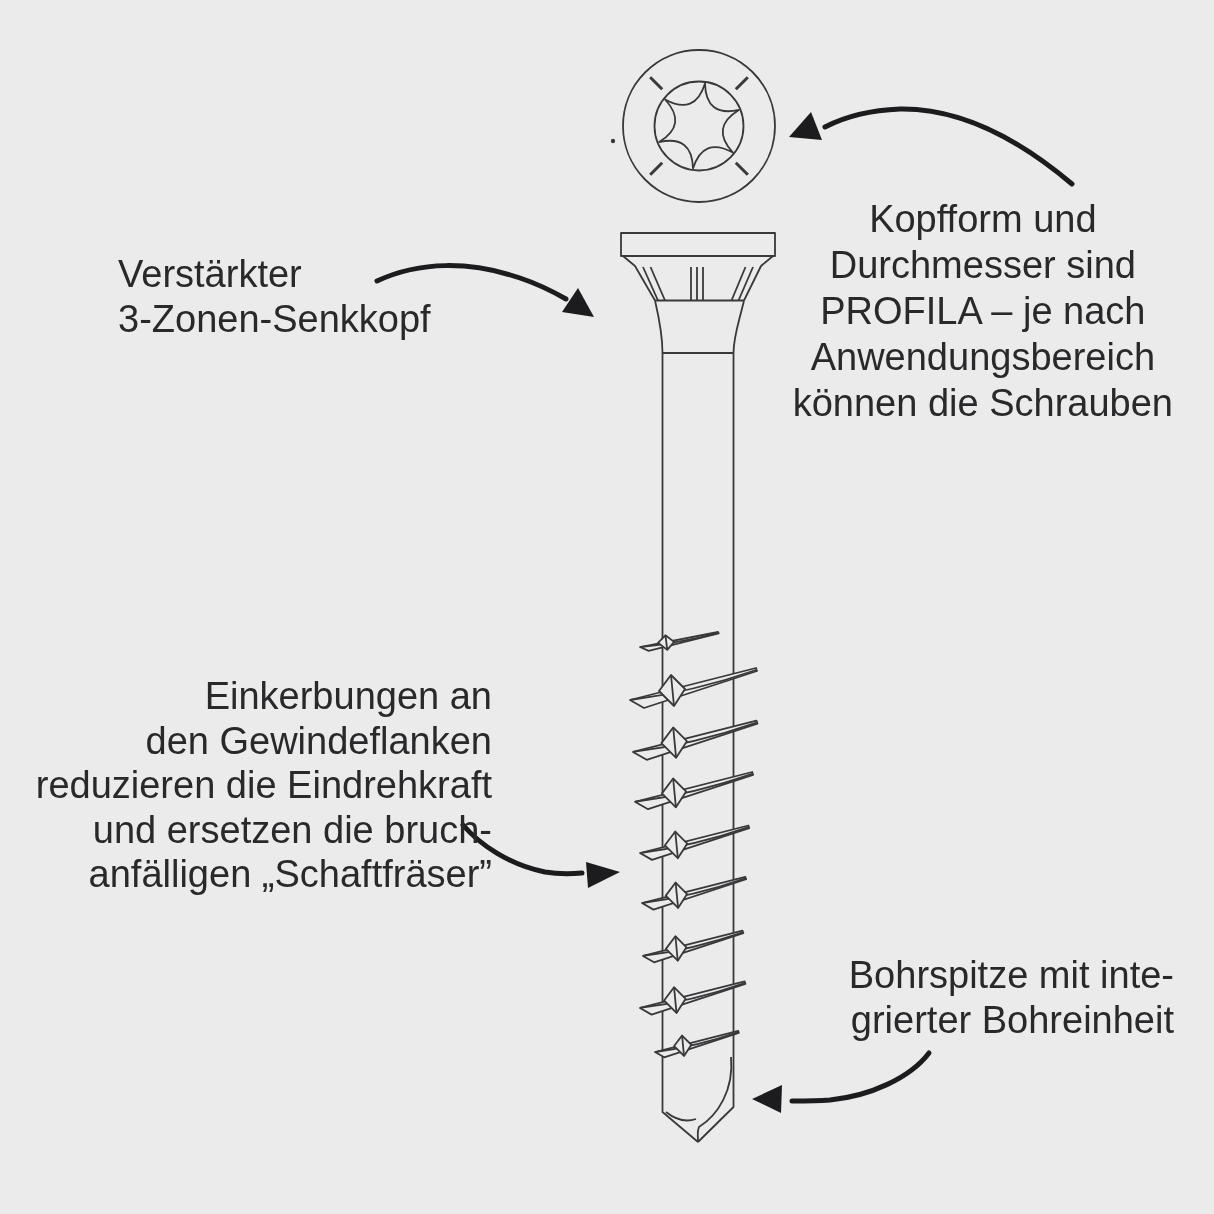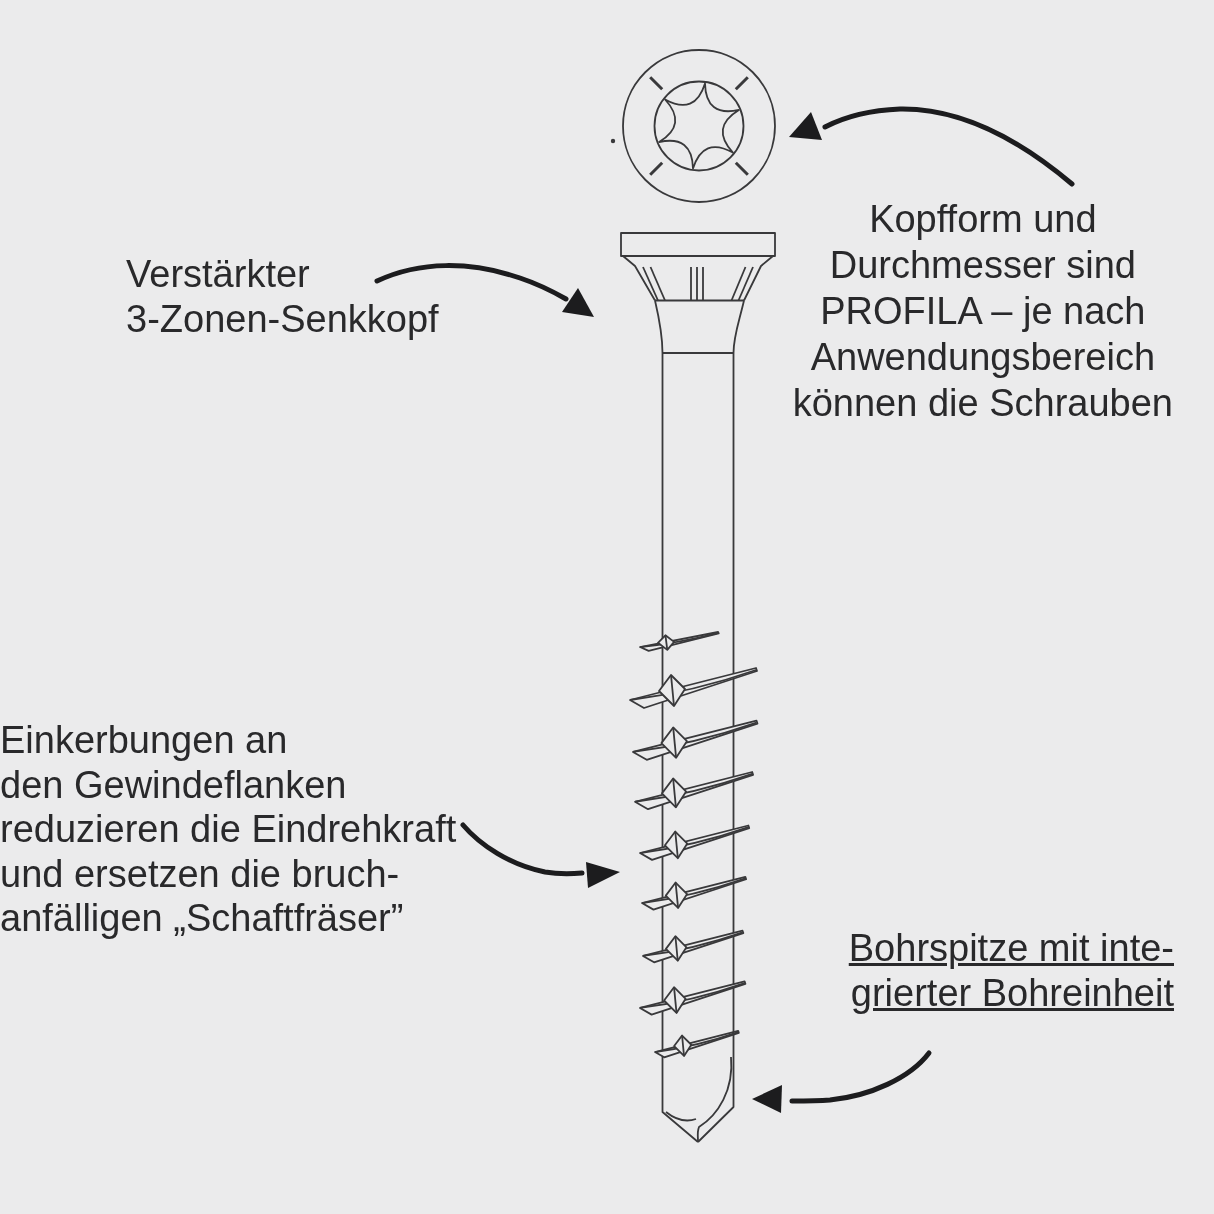--- a/index.html
+++ b/index.html
@@ -11,24 +11,24 @@
     overflow:hidden;
   }
   .drawing{position:absolute;inset:0;}
   .ann{
     position:absolute;
     color:var(--text,#29292b);
     font-size:38px;
     font-weight:400;
   }
   .ann span{display:block;}
-  .ann-head-side{left:126px;top:252px;text-align:left;line-height:45px;}
+  .ann-head-side{left:118px;top:252px;text-align:left;line-height:45px;}
   .ann-head-top{right:41px;top:196px;text-align:center;line-height:46px;}
-  .ann-thread{left:0;top:674px;width:492px;text-align:left;line-height:44.5px;margin-top:44px;}
-  .ann-tip{right:40px;top:926px;text-align:right;line-height:45px;text-decoration:underline;}
+  .ann-thread{left:0;top:674px;width:492px;text-align:right;line-height:44.5px;}
+  .ann-tip{right:40px;top:953px;text-align:right;line-height:45px;}
   .ln{stroke:var(--line,#39393b);fill:none;stroke-width:1.8px;stroke-linejoin:round;}
   .ln-fill{stroke:var(--line,#39393b);fill:var(--background,#ebebec);stroke-width:1.8px;stroke-linejoin:round;}
   .tick{stroke:var(--line,#39393b);stroke-width:3px;fill:none;}
   .arrow-line{stroke:var(--arrow,#1c1c1e);stroke-width:5px;fill:none;stroke-linecap:round;}
   .arrow-head{fill:var(--arrow,#1c1c1e);stroke:none;}
   .dot{fill:var(--line,#39393b);}
 </style>
 </head>
 <body>
 

